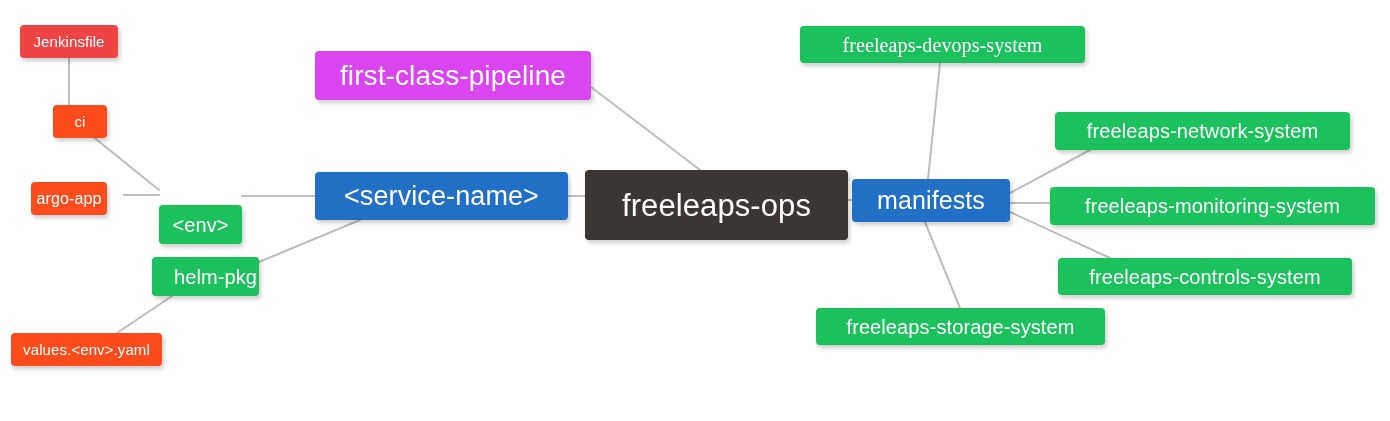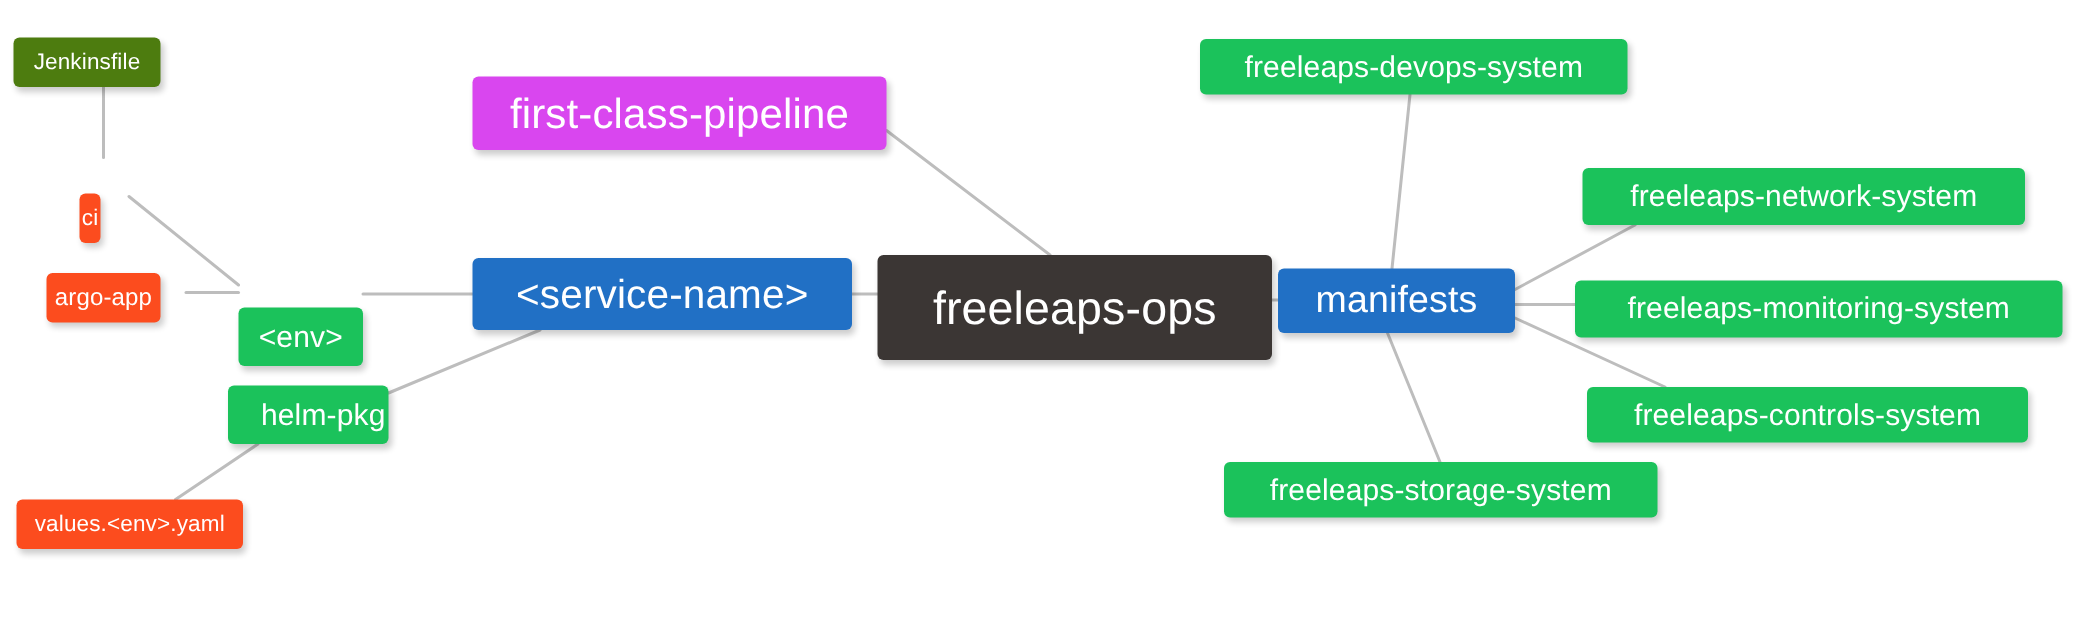--- a/index.html
+++ b/index.html
@@ -58,24 +58,24 @@
       <line x1="568" y1="196" x2="585" y2="196" stroke="#bdbdbd" stroke-width="2" stroke-linecap="round"></line>
       <line x1="848" y1="200" x2="852" y2="200" stroke="#bdbdbd" stroke-width="2" stroke-linecap="round"></line>
       <line x1="940" y1="63" x2="928" y2="179" stroke="#bdbdbd" stroke-width="2" stroke-linecap="round"></line>
       <line x1="1010" y1="193" x2="1090" y2="150" stroke="#bdbdbd" stroke-width="2" stroke-linecap="round"></line>
       <line x1="1010" y1="203" x2="1050" y2="203" stroke="#bdbdbd" stroke-width="2" stroke-linecap="round"></line>
       <line x1="1010" y1="212" x2="1110" y2="258" stroke="#bdbdbd" stroke-width="2" stroke-linecap="round"></line>
       <line x1="925" y1="222" x2="960" y2="308" stroke="#bdbdbd" stroke-width="2" stroke-linecap="round"></line>
     </svg>
 
   <div id="node-layer">
-      <div class="node" style="left: 9px; top: 25px; width: 98px; height: 33px; background: #4d7c0f; font-size: 15px; color: rgb(255, 255, 255);">
+      <div class="node" style="left: 20px; top: 25px; width: 98px; height: 33px; background: #ef4444; font-size: 15px; color: rgb(255, 255, 255);">
         <span class="node-label">Jenkinsfile</span>
       </div>
-      <div class="node" style="left: 53px; top: 105px; width: 14px; height: 33px; background: rgb(252, 76, 30); font-size: 15px; color: rgb(255, 255, 255); margin-top: 24px;">
+      <div class="node" style="left: 53px; top: 105px; width: 54px; height: 33px; background: rgb(252, 76, 30); font-size: 15px; color: rgb(255, 255, 255);">
         <span class="node-label">ci</span>
       </div>
       <div class="node" style="left: 31px; top: 182px; width: 76px; height: 33px; background: rgb(252, 76, 30); font-size: 16px; color: rgb(255, 255, 255);">
         <span class="node-label">argo-app</span>
       </div>
       <div class="node" style="left: 159px; top: 176px; width: 83px; height: 39px; background: rgb(27, 194, 91); font-size: 20px; color: rgb(255, 255, 255); margin-top: 29px;">
         <span class="node-label">&lt;env&gt;</span>
       </div>
       <div class="node" style="left: 152px; top: 257px; width: 107px; height: 39px; background: rgb(27, 194, 91); font-size: 20px; color: rgb(255, 255, 255); justify-content: flex-end;">
         <span class="node-label">helm-pkg</span>
@@ -88,21 +88,21 @@
       </div>
       <div class="node" style="left: 315px; top: 172px; width: 253px; height: 48px; background: rgb(33, 112, 197); font-size: 27px; color: rgb(255, 255, 255);">
         <span class="node-label">&lt;service-name&gt;</span>
       </div>
       <div class="node" style="left: 585px; top: 170px; width: 263px; height: 70px; background: rgb(59, 54, 52); font-size: 31px; color: rgb(255, 255, 255);">
         <span class="node-label">freeleaps-ops</span>
       </div>
       <div class="node" style="left: 852px; top: 179px; width: 158px; height: 43px; background: rgb(33, 112, 197); font-size: 25px; color: rgb(255, 255, 255); align-items: center;">
         <span class="node-label">manifests</span>
       </div>
-      <div class="node" style="left: 800px; top: 26px; width: 285px; height: 37px; background: rgb(27, 194, 91); font-size: 20px; color: rgb(255, 255, 255);">
+      <div class="node" style="left: 800px; top: 26px; width: 285px; height: 37px; background: rgb(27, 194, 91); font-size: 20px; color: rgb(255, 255, 255); font-family: Liberation Serif, serif;">
         <span class="node-label">freeleaps-devops-system</span>
       </div>
       <div class="node" style="left: 1055px; top: 112px; width: 295px; height: 38px; background: rgb(27, 194, 91); font-size: 20px; color: rgb(255, 255, 255);">
         <span class="node-label">freeleaps-network-system</span>
       </div>
       <div class="node" style="left: 1050px; top: 187px; width: 325px; height: 38px; background: rgb(27, 194, 91); font-size: 20px; color: rgb(255, 255, 255);">
         <span class="node-label">freeleaps-monitoring-system</span>
       </div>
       <div class="node" style="left: 1058px; top: 258px; width: 294px; height: 37px; background: rgb(27, 194, 91); font-size: 20px; color: rgb(255, 255, 255); text-align: center;">
         <span class="node-label">freeleaps-controls-system</span>

